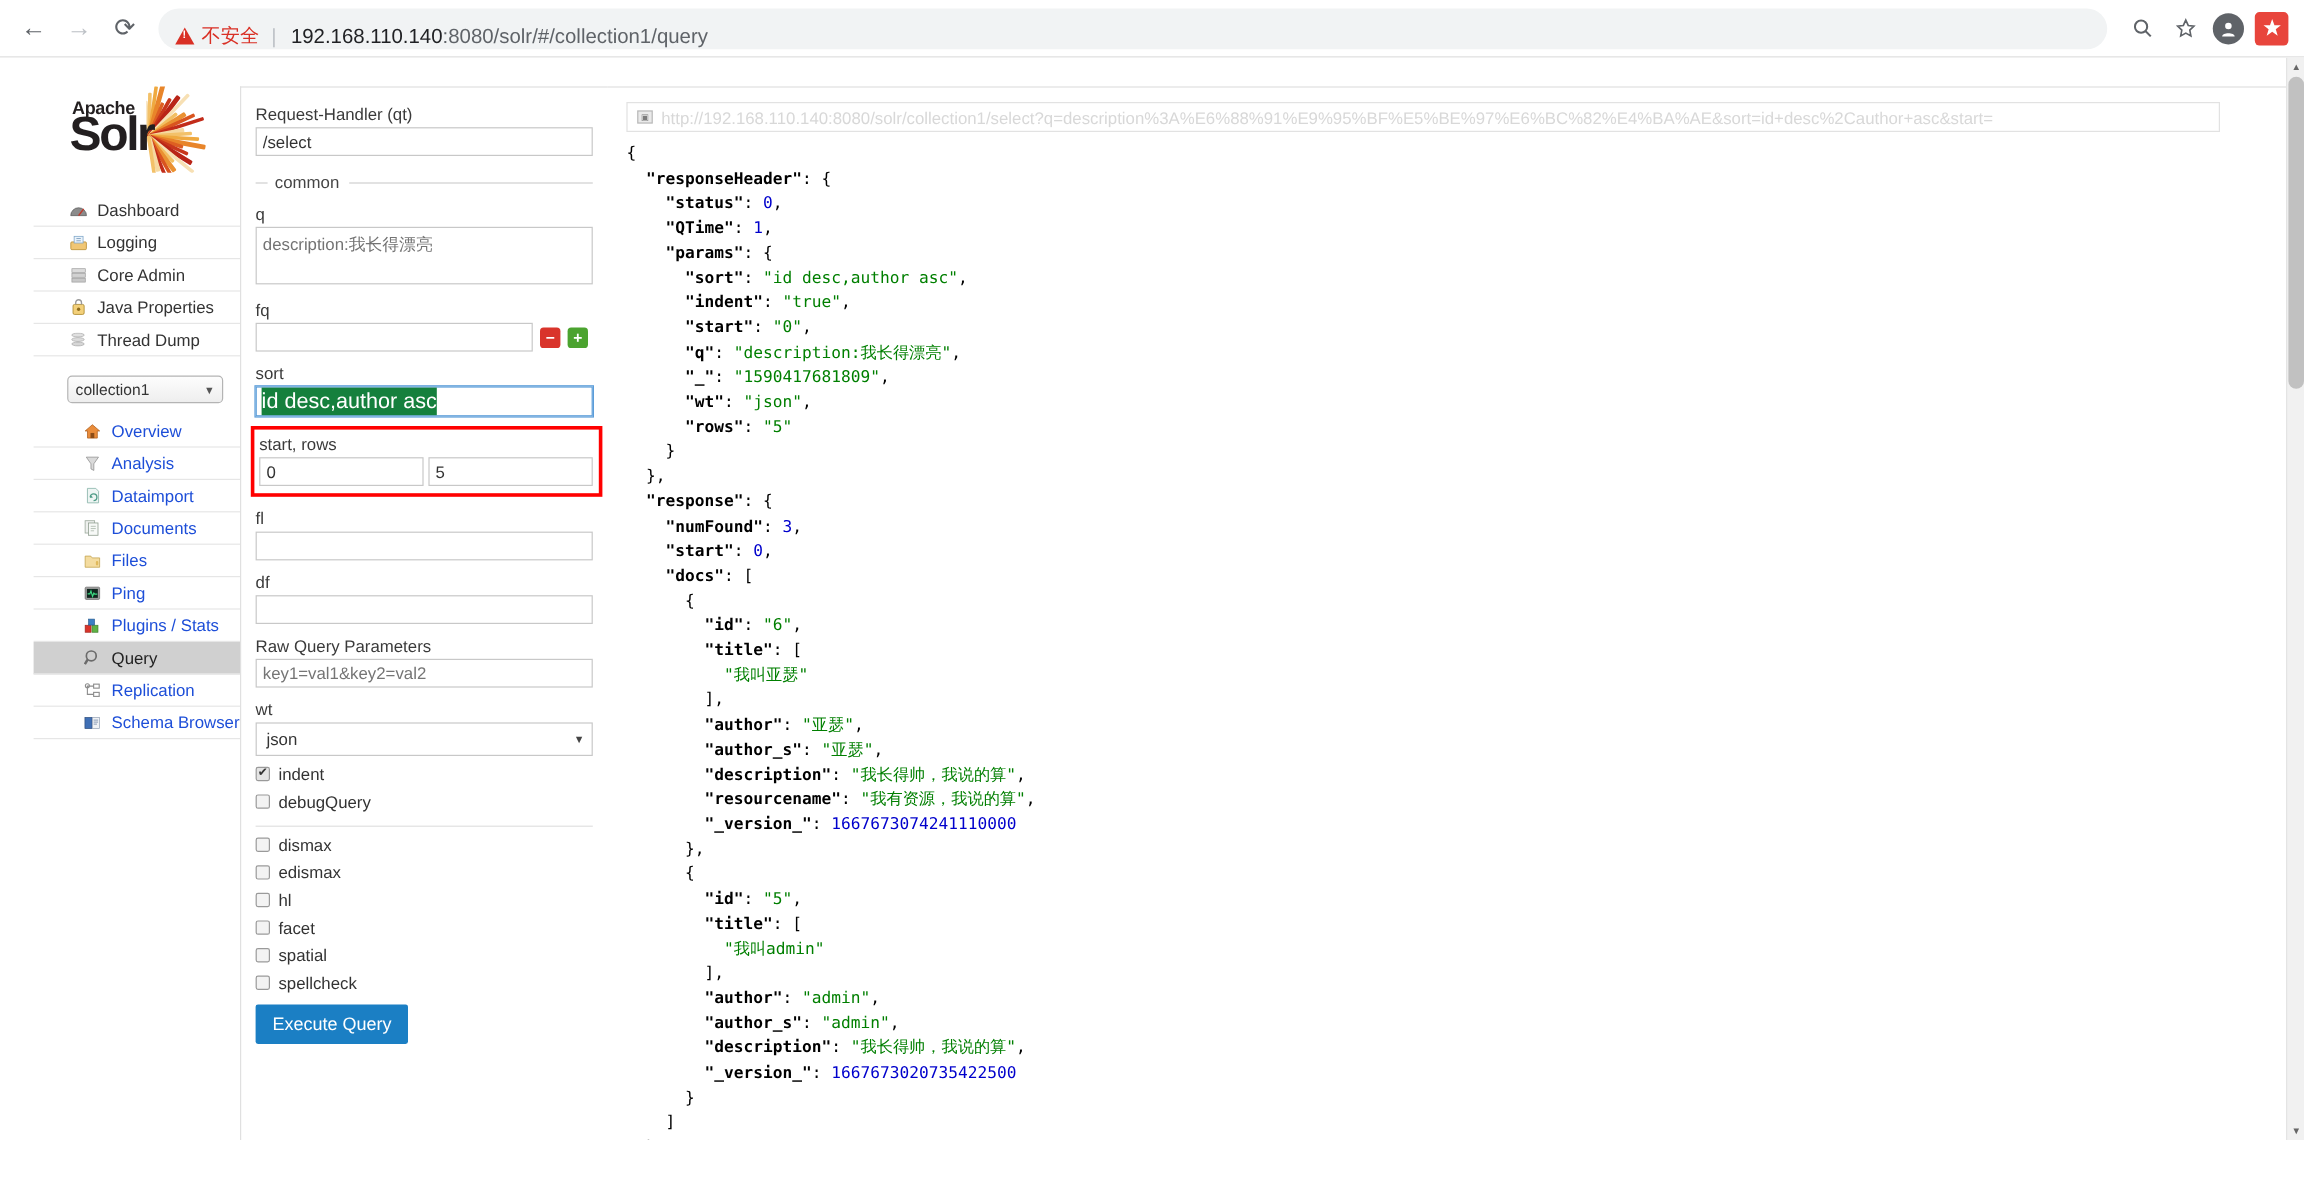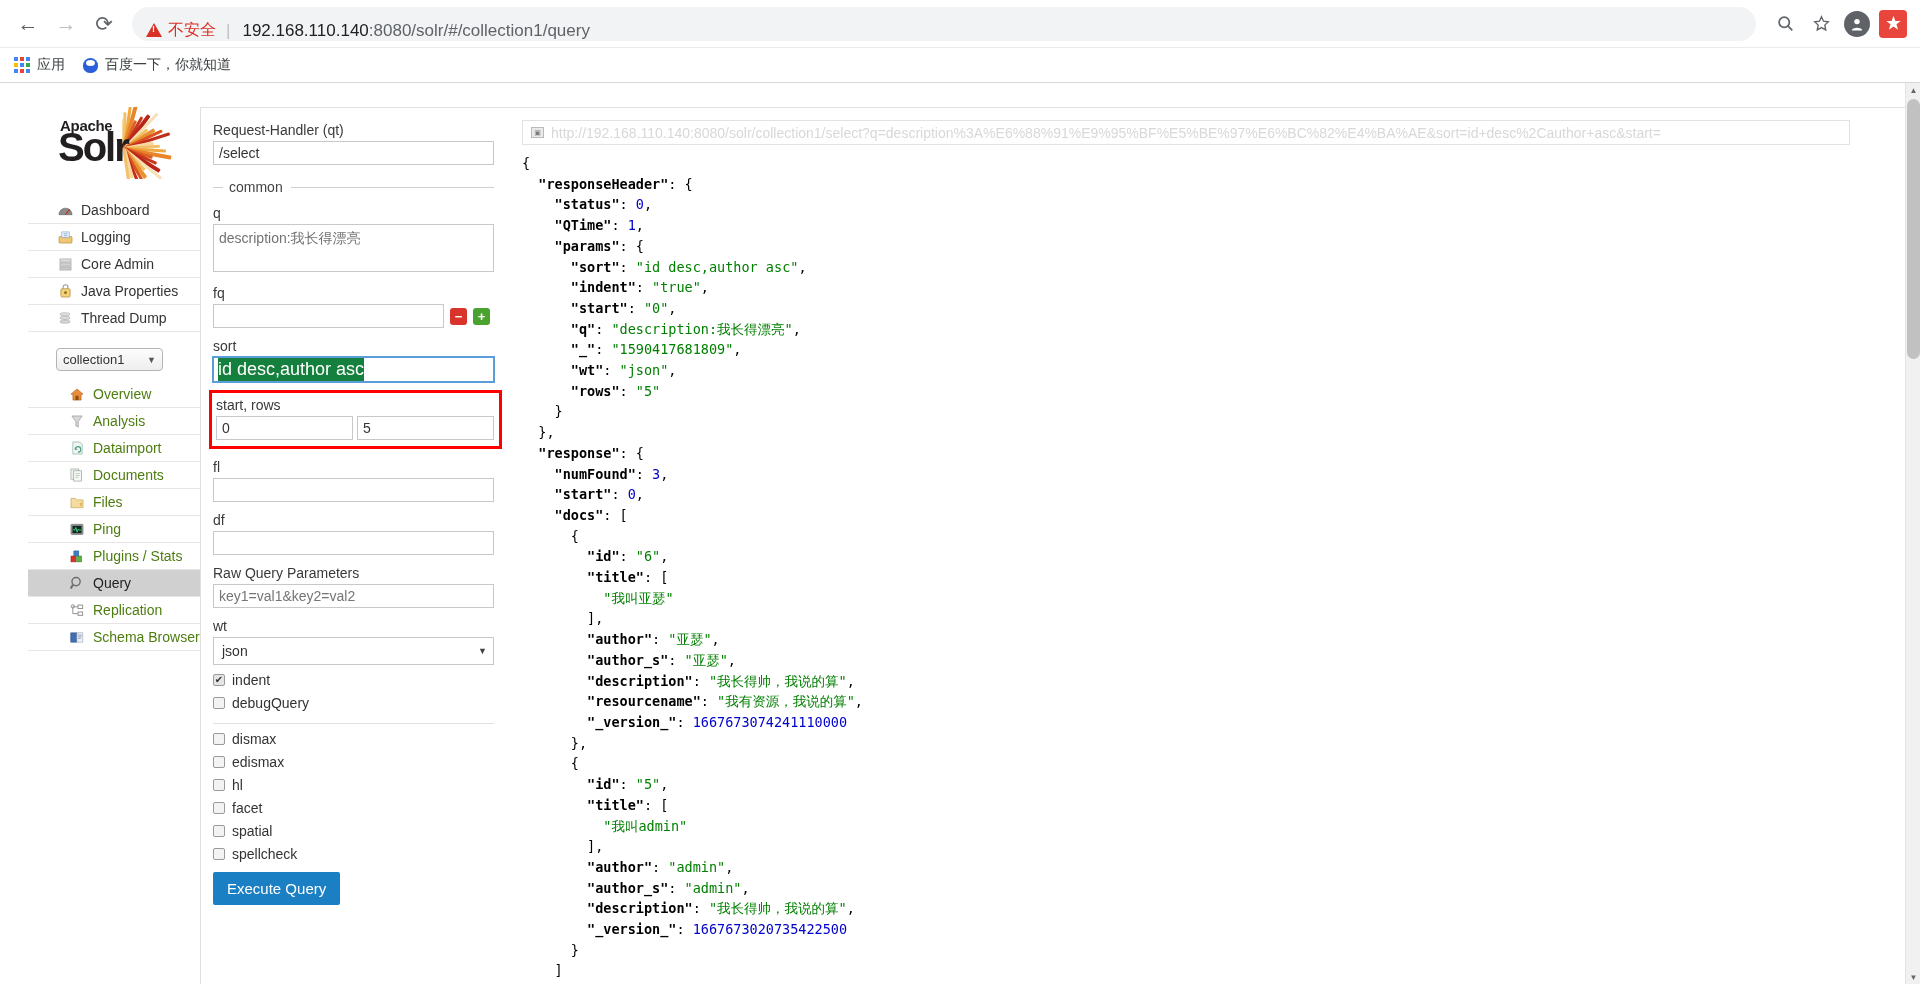--- a/index.html
+++ b/index.html
@@ -193,33 +193,33 @@
     font-size: 14px;
   }
   .menu-item .mi-icon {
     width: 18px; height: 16px;
     margin-right: 7px;
     display: flex; align-items: center; justify-content: center;
     font-size: 13px;
   }
   #core-select-wrap { margin: 16px 0 10px 28px; }
   #core-select {
-    width: 107px; height: 23px;
+    width: 130px; height: 23px;
     border: 1px solid #b4b4b4;
     border-radius: 4px;
     background: linear-gradient(#fdfdfd, #eeeeee);
     display: flex; align-items: center;
     padding: 0 6px;
     font-size: 13px; color: #333;
     justify-content: space-between;
     cursor: pointer;
     text-align: center;
   }
   #core-select .caret { font-size: 9px; color: #555; }
-  .menu-item.sub { padding-left: 40px; color: #4d7c0f; }
+  .menu-item.sub { padding-left: 40px; color: #1d4ed8; }
   .menu-item.sub.active { background: #d0d0d0; color: #222; }
 
   
   #content {
     flex: 1;
     display: flex;
     gap: 0;
   }
   #query-form {
     width: 306px;
@@ -457,40 +457,20 @@
     </div>
     <div class="tb-icon">
       <div id="ext-red">
         <svg width="17" height="17" viewBox="0 0 20 20" fill="#ffffff">
             <path d="M10 1 L12.2 7 L18.5 7 L13.5 11 L15.4 17.3 L10 13.6 L4.6 17.3 L6.5 11 L1.5 7 L7.8 7 Z"></path>
           </svg>
       </div>
     </div>
   </div>
 
-  <div id="bookmark-row">
-    <div class="bm">
-      <span id="apps-grid">
-          <i></i>
-          <i></i>
-          <i></i>
-          <i></i>
-          <i></i>
-          <i></i>
-          <i></i>
-          <i></i>
-          <i></i>
-        </span>
-      <span>应用</span>
-    </div>
-    <div class="bm">
-      <span class="baidu-paw"></span>
-      <span>百度一下，你就知道</span>
-    </div>
-  </div>
 </div>
 
 <div id="page-area">
   <div id="solr-app">
 
     <div id="left-menu">
       <div id="solr-logo">
         <div id="logo-sun">
             <div class="ray" style="transform: rotate(-96deg); width: 30px; height: 4px; background: rgb(246, 216, 160); left: 2px; top: 40px;"></div>
             <div class="ray" style="transform: rotate(-88.9deg); width: 36px; height: 2.5px; background: rgb(243, 193, 105); left: 2px; top: 40px;"></div>

